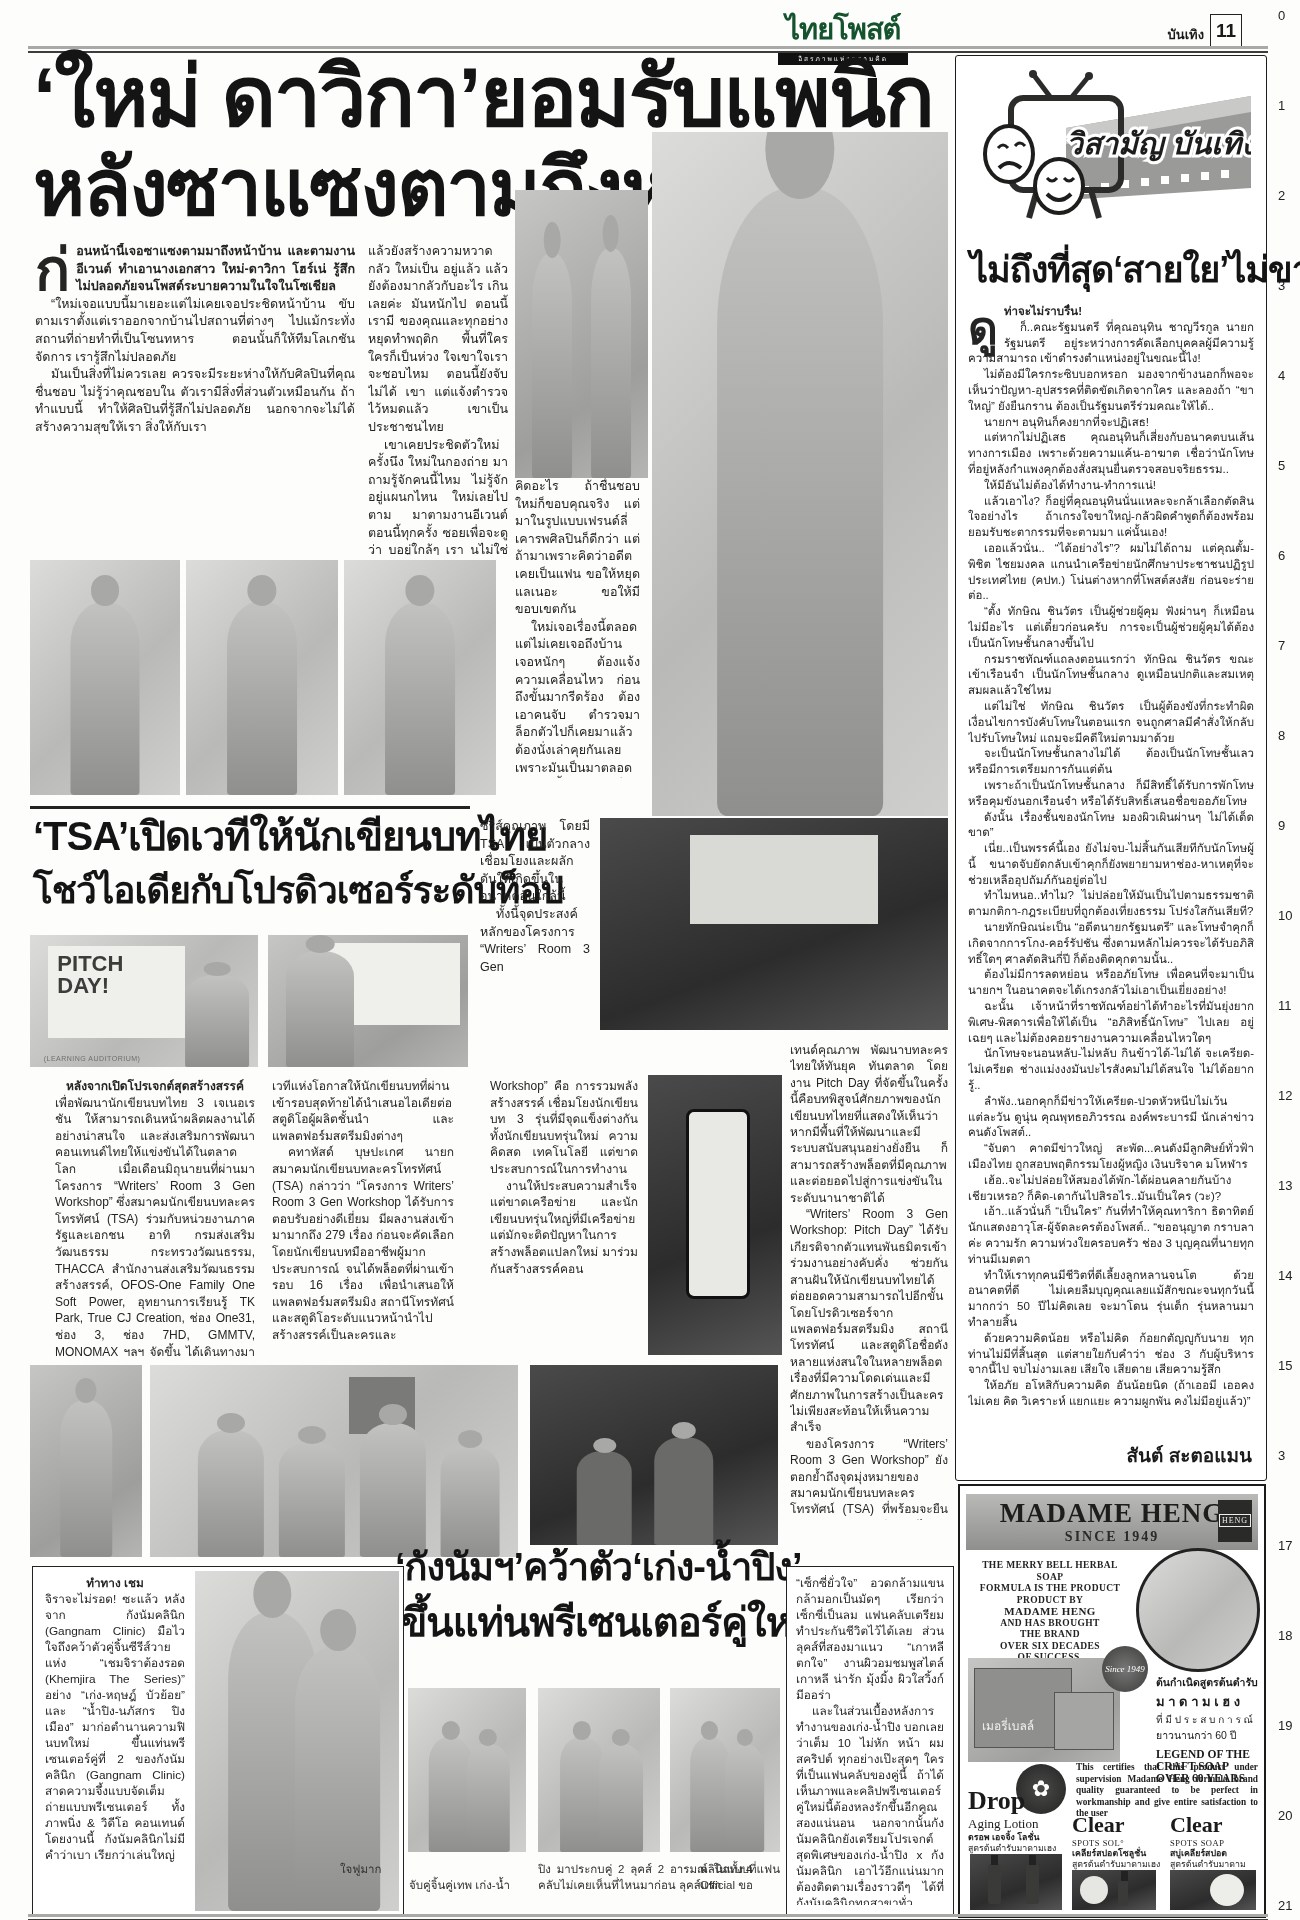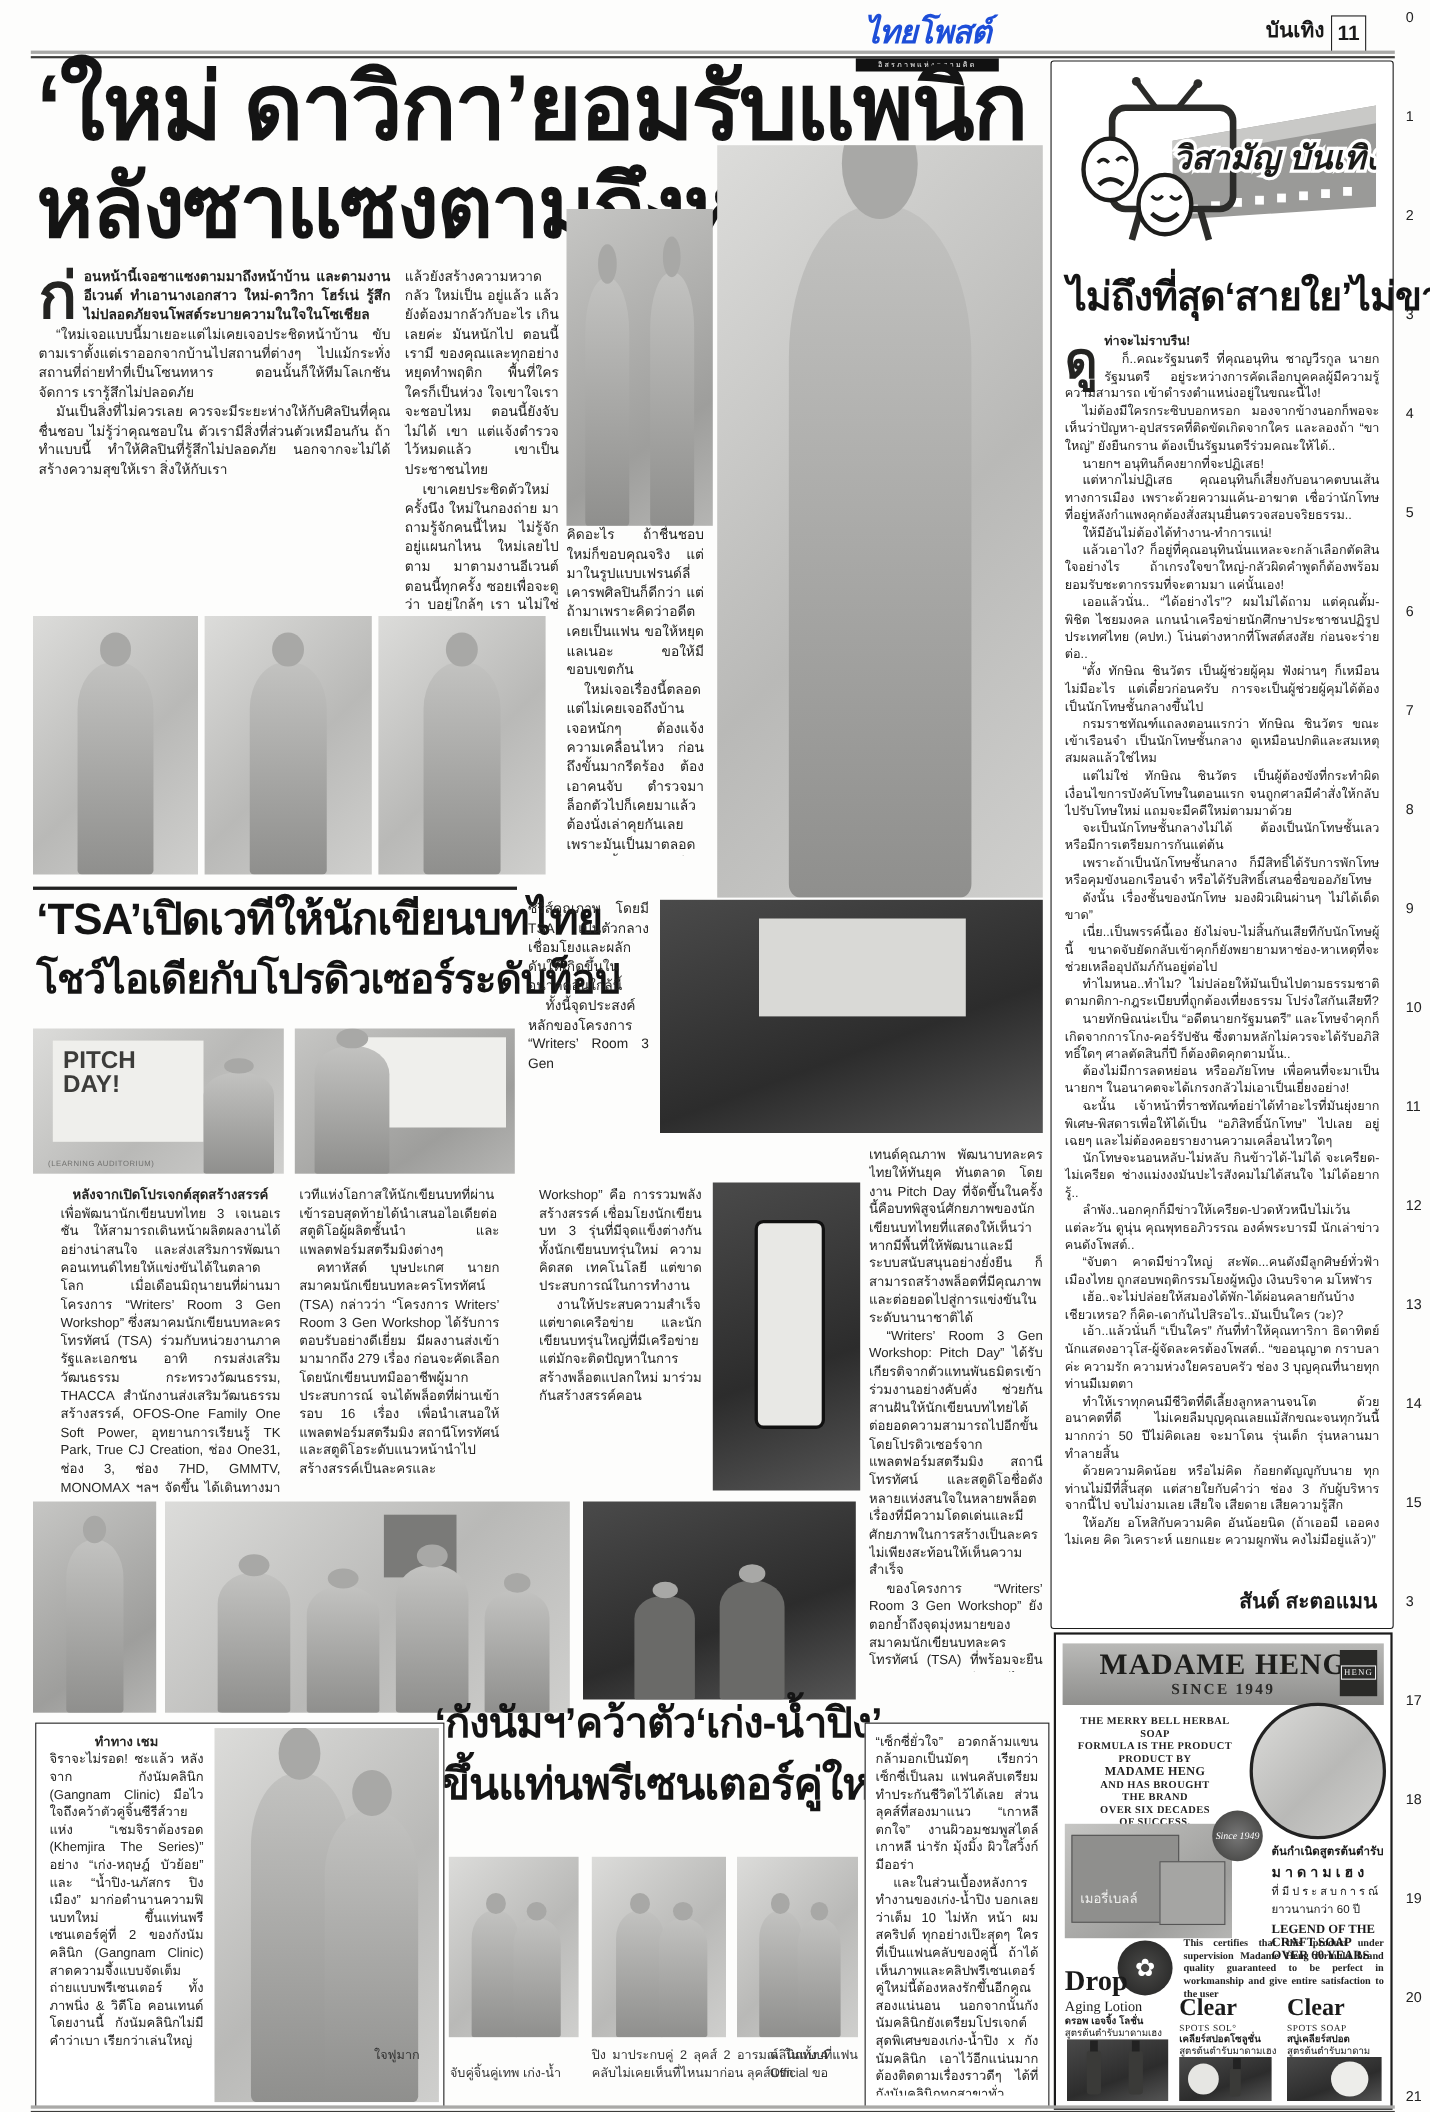--- a/index.html
+++ b/index.html
@@ -38,26 +38,26 @@
   .prodthai{font-family:"Liberation Sans","DejaVu Sans",sans-serif;font-size:8.8px;line-height:10.5px;font-weight:700;}
   .bottle{position:absolute;bottom:6px;width:13px;height:46px;background:#3a3a38;border-radius:3px;}
   .bottle:before{content:"";position:absolute;top:-9px;left:3px;width:7px;height:10px;background:#222;}
 </style>
 </head>
 <body>
 <div id="page">
 
 <div class="abs" style="left:0;top:0;width:1270px;height:54px;">
   <div class="abs" style="left:778px;top:6px;width:130px;text-align:center;">
-    <div style="font-weight:900;font-size:29px;letter-spacing:-1px;color:#1d4ed8;font-style:italic;">ไทยโพสต์</div>
+    <div style="font-weight:900;font-size:29px;letter-spacing:-1px;color:#14532d;">ไทยโพสต์</div>
     <div style="margin-top:1px;background:#111;color:#fff;font-size:6.5px;letter-spacing:2px;padding:1px 0;">
       <span>อิสรภาพแห่งความคิด</span>
     </div>
   </div>
-  <div class="abs" style="left:1140px;top:12px;width:64px;text-align:right;font-weight:800;font-size:19px;">บันเทิง</div>
+  <div class="abs" style="left:1140px;top:24px;width:64px;text-align:right;font-weight:800;font-size:13px;">บันเทิง</div>
   <div class="abs" style="left:1210px;top:14px;width:30px;height:32px;border:1.5px solid #222;text-align:center;">
     <span style="font-weight:800;font-size:19px;line-height:32px;">11</span>
   </div>
 </div>
 <div class="abs dblrule" style="left:28px;top:46px;width:1240px;"></div>
 
 <div></div>
 
 <div class="abs hl" style="left:33px;top:55px;font-size:84px;">‘ใหม่ ดาวิกา’ยอมรับแพนิก</div>
 <div class="abs hl" style="left:33px;top:148px;font-size:79px;">หลังซาแซงตามถึงหน้าบ้าน</div>

